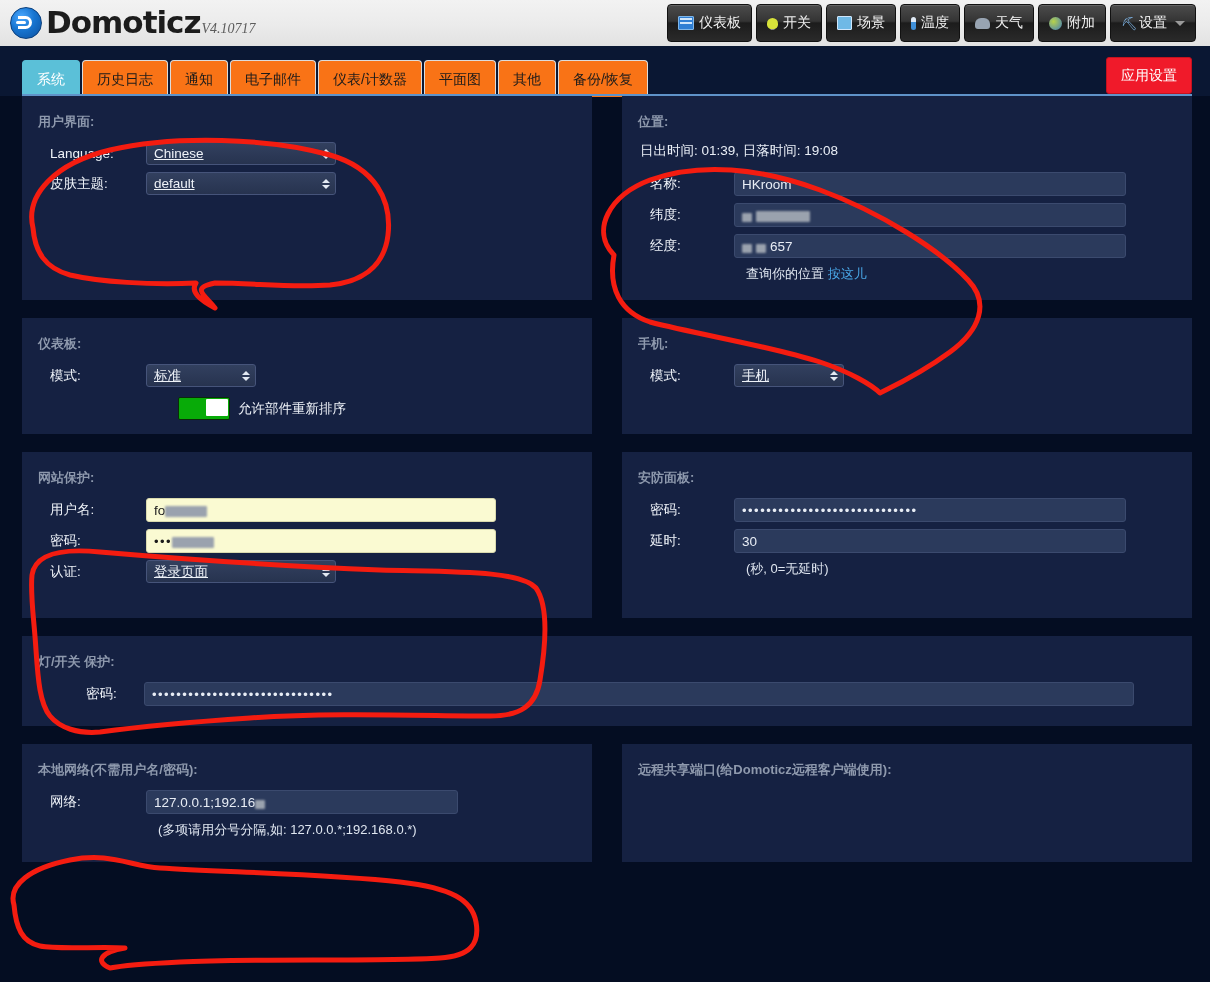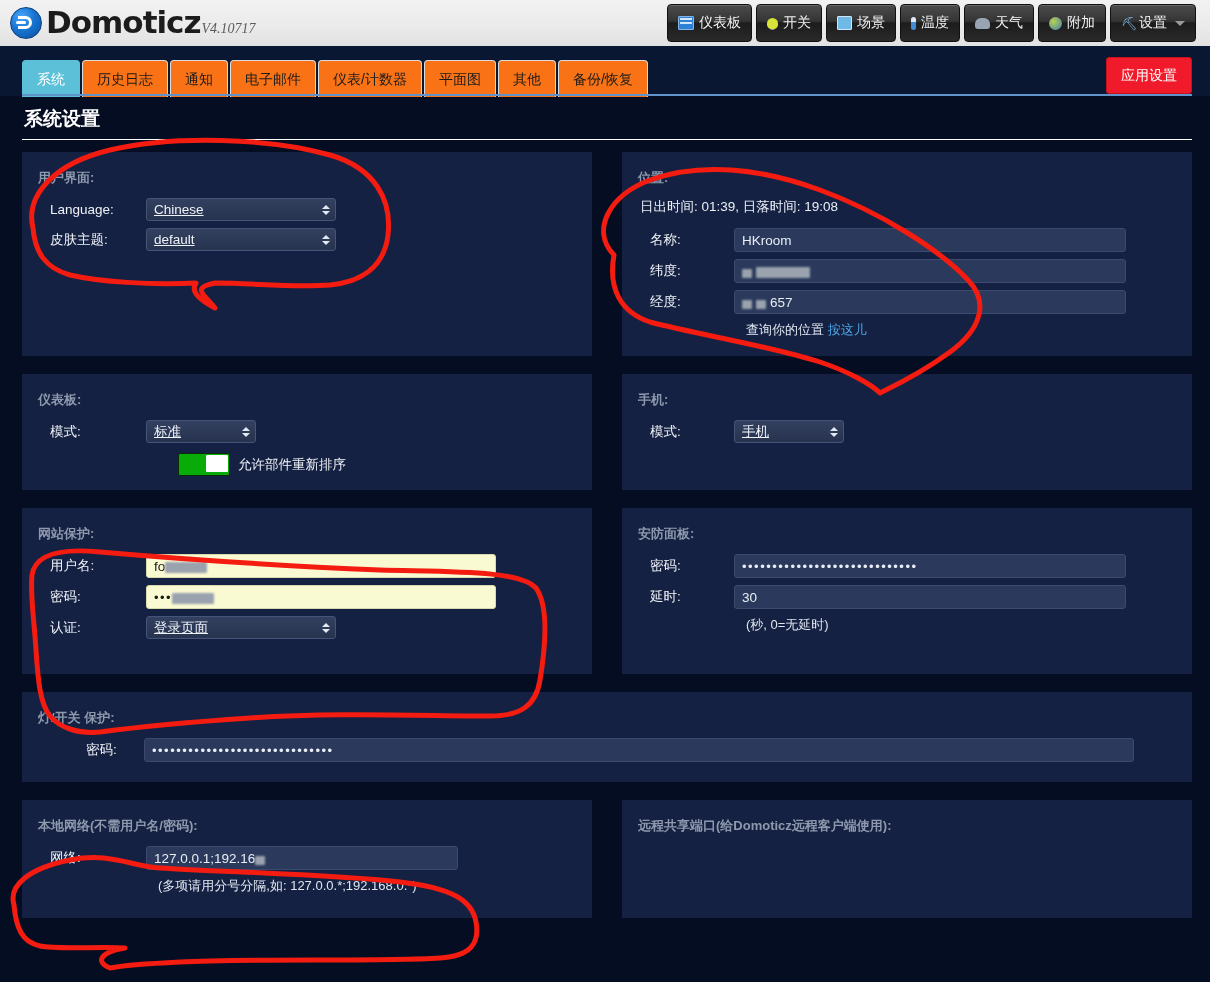--- a/index.html
+++ b/index.html
@@ -209,21 +209,20 @@
     <div class="tab">电子邮件</div>
     <div class="tab">仪表/计数器</div>
     <div class="tab">平面图</div>
     <div class="tab">其他</div>
     <div class="tab">备份/恢复</div>
   </div>
   <div class="apply-btn">应用设置</div>
 </div>
 
 <div id="page">
-  <div id="page-title">系统设置</div>
 
   <div class="row">
     <div class="panel" style="height:204px">
       <div class="sect-title">用户界面:</div>
       <div class="fld">
         <span class="fld-label" style="padding-left:12px">Language:</span>
         <span class="sel" style="width:190px">
           <span>Chinese</span>
           <span class="arrows">
               <i class="up"></i>

